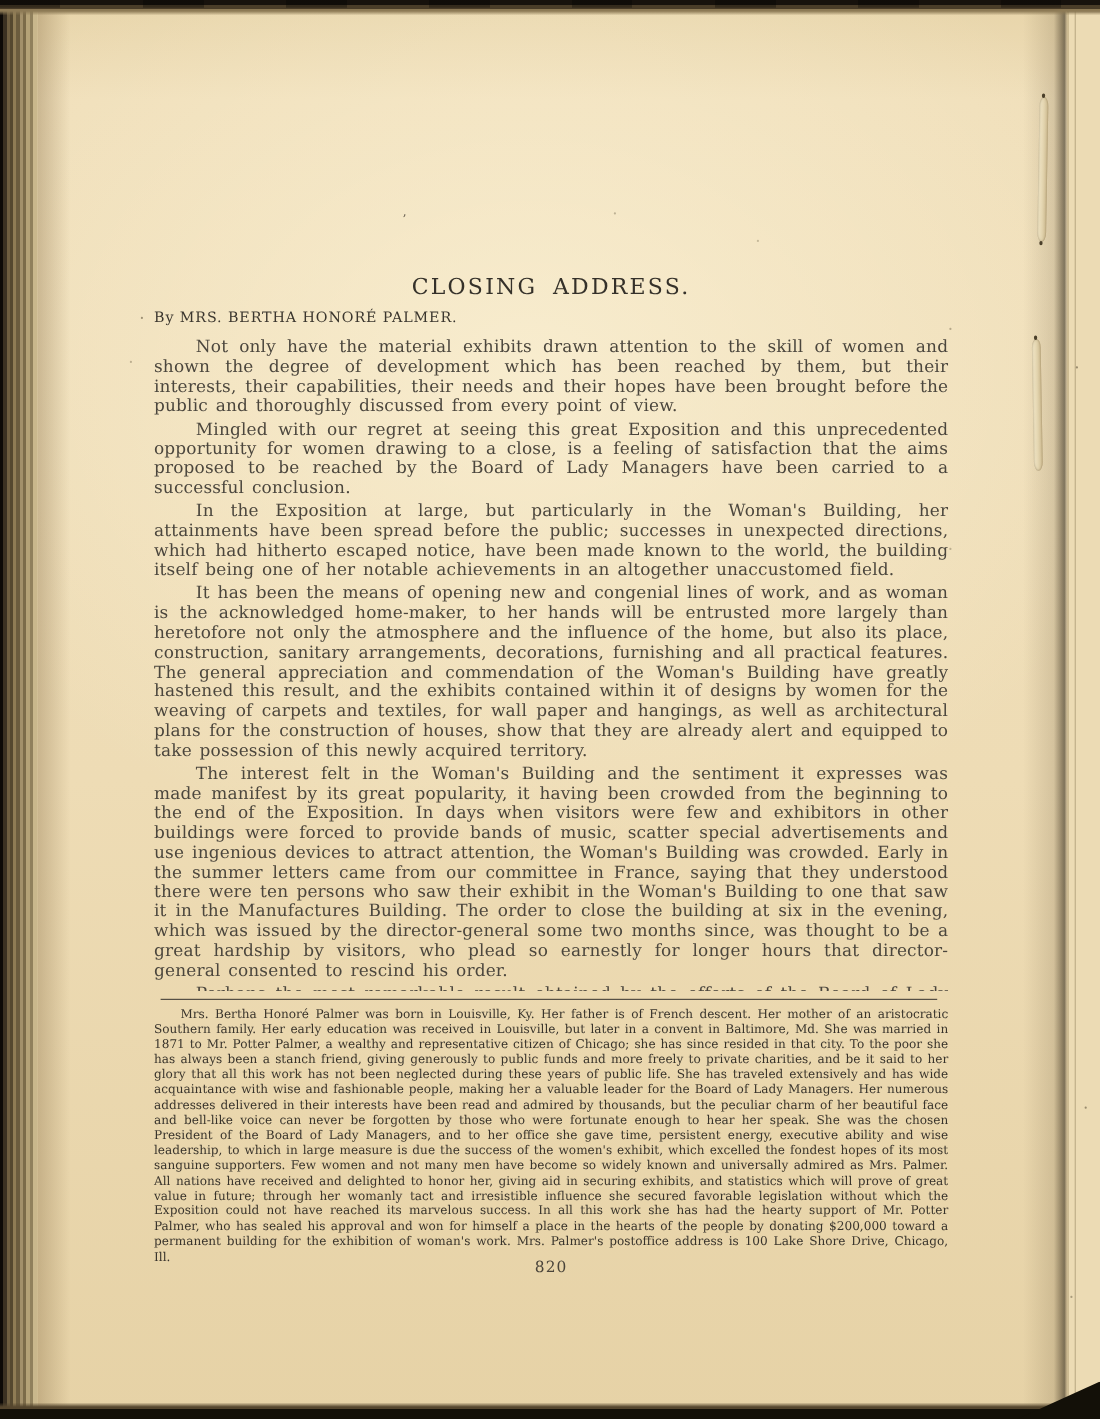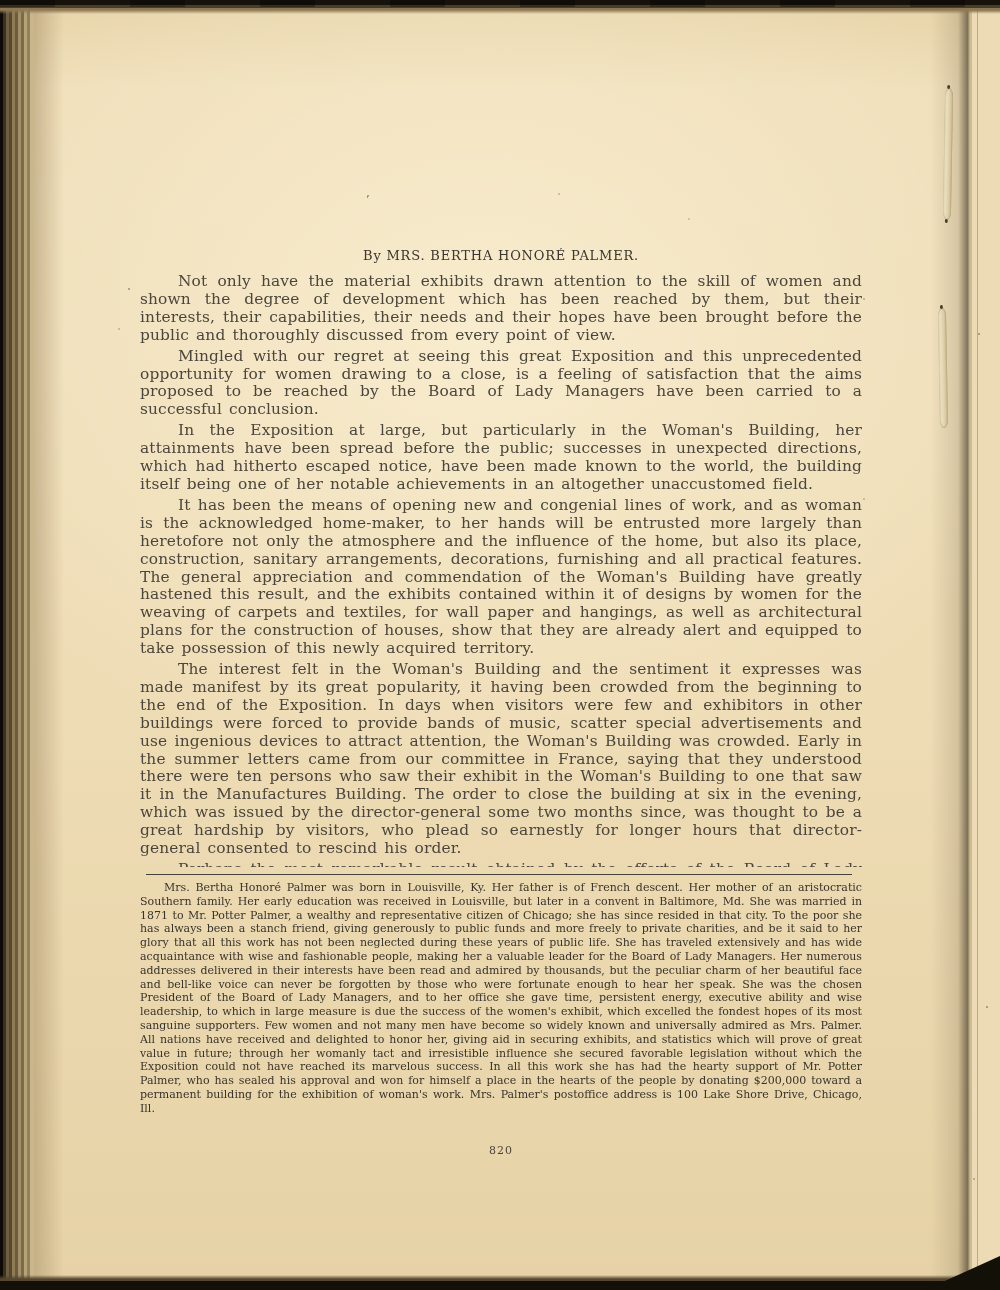--- a/index.html
+++ b/index.html
@@ -69,44 +69,45 @@
       858px 718px 0 rgba(70,60,40,0.5), 845px 890px 0 rgba(70,60,40,0.4),
       170px 1020px 0 rgba(90,78,55,0.3), 520px 1055px 0 rgba(90,78,55,0.3); }
   .apostrophe-mark { position:absolute; left:366px; top:193px; font-size:11px;
     color:#6a6152; }
 
   
   .content { position:absolute; left:140px; top:248px; width:722px; color:#4b463d; }
 
   .title { margin:0 0 10px; text-align:center; font-size:20px; font-weight:normal;
     letter-spacing:2px; word-spacing:6px; color:#35312a; }
-  .byline { text-align:center; font-size:13px; letter-spacing:0.8px;
+  .byline { text-align:left; font-size:13px; letter-spacing:0.8px;
     color:#3b362e; margin-bottom:10px; }
 
   .bodytext { height:594px; overflow:hidden; font-size:15.4px; line-height:17.9px;
     text-align:justify; letter-spacing:0.15px; word-spacing:2px; color:#4b463d; }
   .bodytext p { margin:0 0 3px; text-indent:38px; }
   .bodytext p.continued { text-align-last: justify; }
 
   .footrule { width:706px; margin:7px 0 6px 6px; border:none;
     border-top:1.5px solid #46413a; }
   .footnote { margin:0; font-size:11px; line-height:13.8px; text-align:justify;
     text-indent:24px; word-spacing:1px; color:#38332b; }
 
   .pageno { position:absolute; left:0; width:722px; top:896px; text-align:center;
-    font-size:11px; letter-spacing:1px; color:#4a443a; }
+    font-size:14px; letter-spacing:1px; color:#4a443a; }
 </style>
 </head>
 <body>
 
 <div class="scan">
 
   <div class="paper"></div>
 
   <div class="content">
+    <h1 class="title">CLOSING ADDRESS.</h1>
     <div class="byline">By MRS. BERTHA HONORÉ PALMER.</div>
 
     <div class="bodytext">
       <p>Not only have the material exhibits drawn attention to the skill of women and shown the degree of development which has been reached by them, but their interests, their capabilities, their needs and their hopes have been brought before the public and thoroughly discussed from every point of view.</p>
       <p>Mingled with our regret at seeing this great Exposition and this unprecedented opportunity for women drawing to a close, is a feeling of satisfaction that the aims proposed to be reached by the Board of Lady Managers have been carried to a successful conclusion.</p>
       <p>In the Exposition at large, but particularly in the Woman's Building, her attainments have been spread before the public; successes in unexpected directions, which had hitherto escaped notice, have been made known to the world, the building itself being one of her notable achievements in an altogether unaccustomed field.</p>
       <p>It has been the means of opening new and congenial lines of work, and as woman is the acknowledged home-maker, to her hands will be entrusted more largely than heretofore not only the atmosphere and the influence of the home, but also its place, construction, sanitary arrangements, decorations, furnishing and all practical features. The general appreciation and commendation of the Woman's Building have greatly hastened this result, and the exhibits contained within it of designs by women for the weaving of carpets and textiles, for wall paper and hangings, as well as architectural plans for the construction of houses, show that they are already alert and equipped to take possession of this newly acquired territory.</p>
       <p>The interest felt in the Woman's Building and the sentiment it expresses was made manifest by its great popularity, it having been crowded from the beginning to the end of the Exposition.  In days when visitors were few and exhibitors in other buildings were forced to provide bands of music, scatter special advertisements and use ingenious devices to attract attention, the Woman's Building was crowded.  Early in the summer letters came from our committee in France, saying that they understood there were ten persons who saw their exhibit in the Woman's Building to one that saw it in the Manufactures Building.  The order to close the building at six in the evening, which was issued by the director-general some two months since, was thought to be a great hardship by visitors, who plead so earnestly for longer hours that director-general consented to rescind his order.</p>
       <p class="continued">Perhaps the most remarkable result obtained by the efforts of the Board of Lady</p>
     </div>

